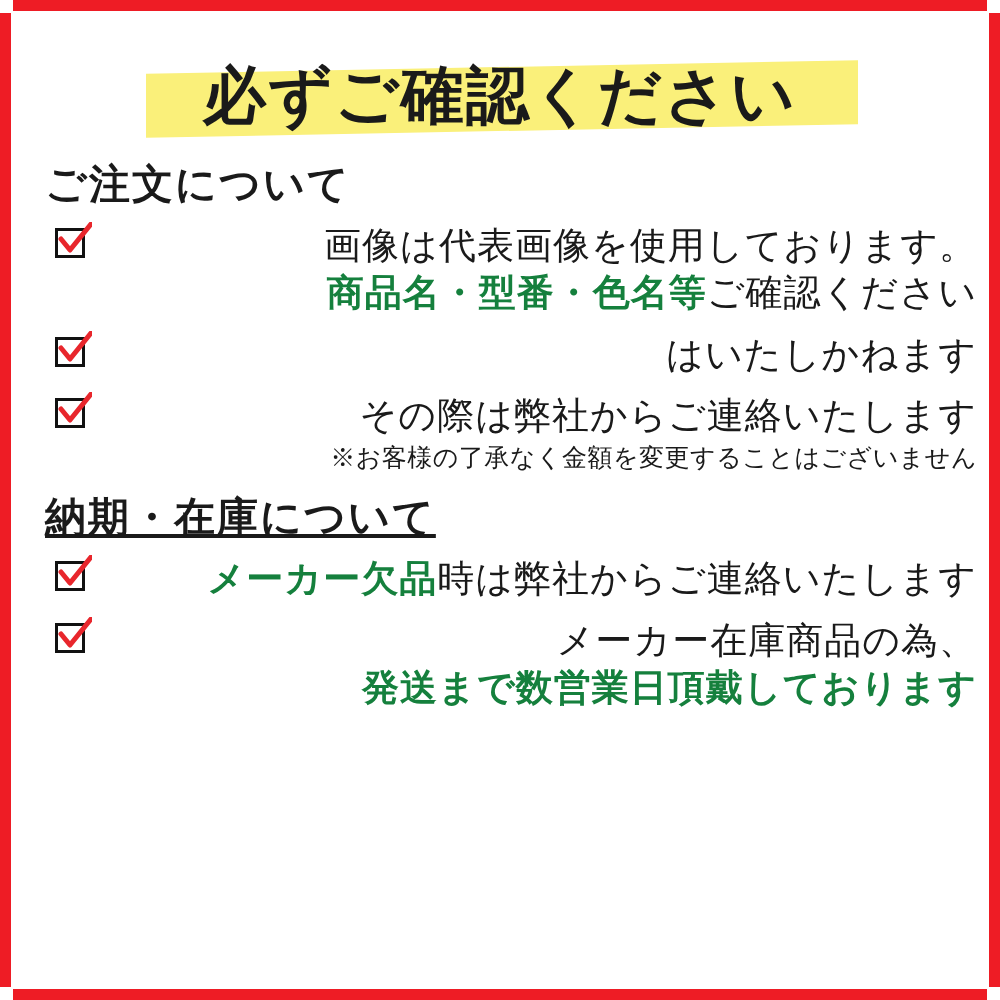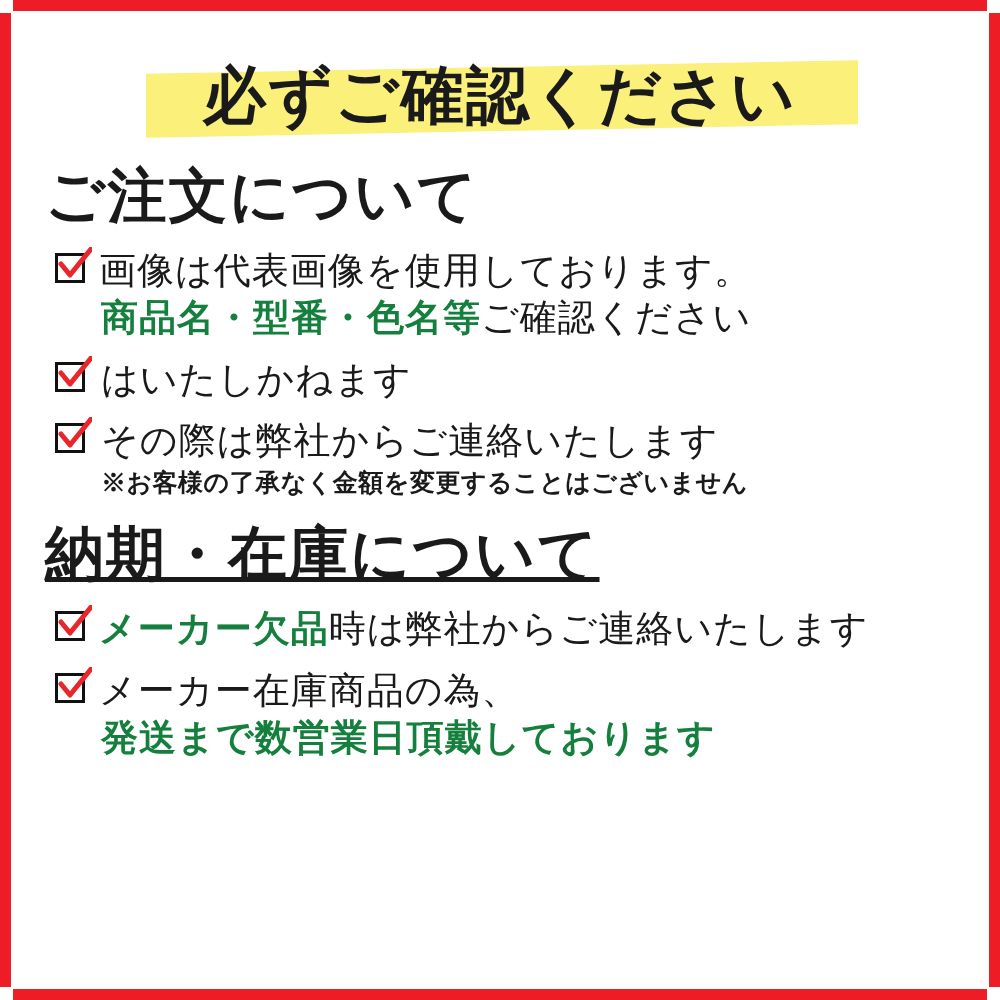--- a/index.html
+++ b/index.html
@@ -66,33 +66,34 @@
     text-align: center;
     font-size: 63px;
     font-weight: bold;
     letter-spacing: 2px;
     color: #1a1a1a;
     font-family: "DejaVu Serif", "Liberation Serif", serif;
     white-space: nowrap;
   }
 
   .section-heading {
-    font-size: 59px;
+    font-size: 41px;
     font-weight: bold;
     color: #1a1a1a;
     letter-spacing: 2px;
     margin: 6px 0 2px 34px;
     white-space: nowrap;
   }
   #section-delivery-heading { margin-top: 16px; text-decoration: underline; }
 
   .item {
     display: flex;
     align-items: flex-start;
     margin: 10px 12px 14px 44px;
+    text-align: right;
   }
   .check {
     flex: 0 0 auto;
     width: 34px;
     height: 34px;
     position: relative;
     margin: 6px 10px 0 0;
   }
   .check .box {
     position: absolute;
@@ -121,21 +122,20 @@
   }
   .line.indent { margin-left: 2px; }
   .red  { color: #15803d; font-weight: bold; }
   .blk  { color: #1a1a1a; }
   .note {
     font-size: 25px;
     letter-spacing: 0.5px;
     color: #1a1a1a;
     margin: 2px 0 0 2px;
     white-space: nowrap;
-    font-weight: bold;
   }
 </style>
 </head>
 <body>
 
 <div class="frame-top"></div>
 <div class="frame-bottom"></div>
 <div class="frame-left"></div>
 <div class="frame-right"></div>
 <div class="corner tl"></div>

